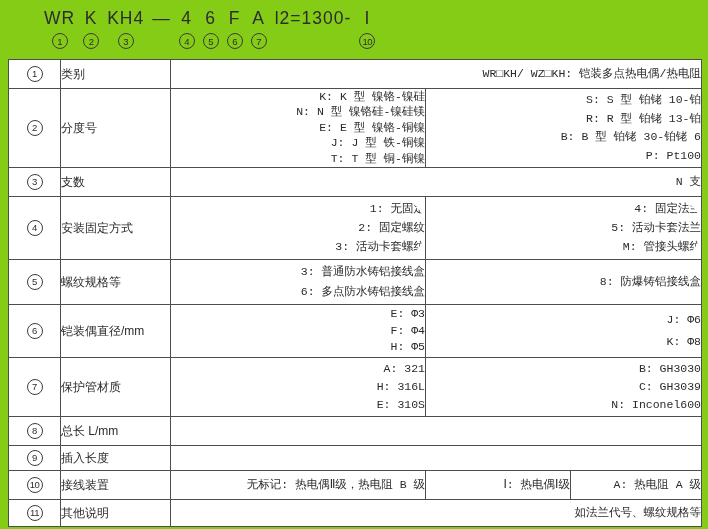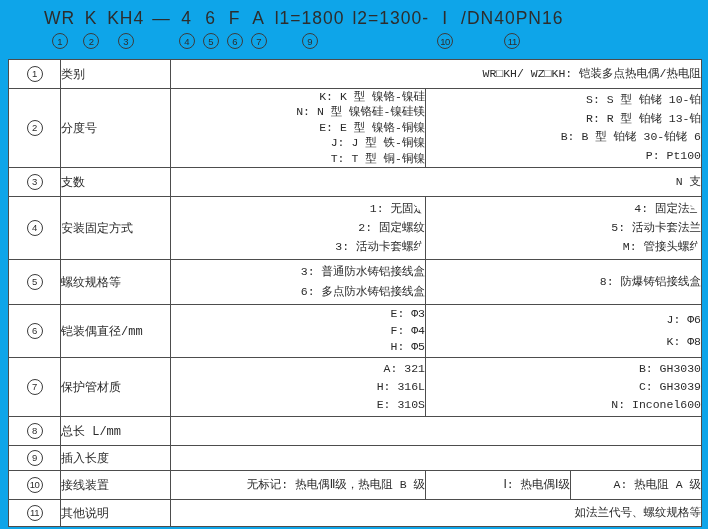--- a/index.html
+++ b/index.html
@@ -1,19 +1,19 @@
 <!DOCTYPE html>
 <html><head>
 <meta charset="utf-8">
 <style>
   html,body{margin:0;padding:0;background:#ffffff;}
   .page{
     position:relative;
     width:708px;height:529px;
-    background:#0ea5e9;
+    background:#84cc16;
     overflow:hidden;
     font-family:"Liberation Sans",sans-serif;
     color:#2b2b2b;
   }
   
   .header{
     position:absolute;top:9px;left:44px;
     display:flex;gap:8px;align-items:flex-start;
   }
   .seg{display:flex;flex-direction:column;align-items:center;gap:5px;}
@@ -37,21 +37,21 @@
     background:#ffffff;
   }
   .spec-table td{
     border:1px solid #4d4d4d;
     padding:0;vertical-align:middle;overflow:hidden;
   }
   .c-num{text-align:center;}
   .c-num .circ{margin:0 auto;}
   .c-label{
     font-size:12px;padding-left:14px;white-space:nowrap;
-    font-family:Liberation Mono, monospace;
+    font-family:Liberation Sans, sans-serif;
     color:#2b2b2b;
   }
   .lines{
     height:100%;box-sizing:border-box;
     display:flex;flex-direction:column;justify-content:space-evenly;
     padding-left:12px;
   }
   .line{
     font-size:11.5px;line-height:1.25;white-space:nowrap;
     font-family:"Liberation Mono","DejaVu Sans Mono","DejaVu Sans",monospace;
@@ -98,35 +98,27 @@
       <span class="circ">5</span>
     </div>
     <div class="seg">
       <span class="seg-text">F</span>
       <span class="circ">6</span>
     </div>
     <div class="seg">
       <span class="seg-text">A</span>
       <span class="circ">7</span>
     </div>
-    <div class="seg">
-      <span class="seg-text">l1=1800</span>
-      <span class="circ">9</span>
-    </div>
     <div class="seg no-mark">
       <span class="seg-text">l2=1300-</span>
       <span class="circ"></span>
     </div>
     <div class="seg">
       <span class="seg-text">I</span>
       <span class="circ">10</span>
-    </div>
-    <div class="seg">
-      <span class="seg-text">/DN40PN16</span>
-      <span class="circ">11</span>
     </div>
   </div>
 
   <table class="spec-table">
     <colgroup>
       <col style="width:52px">
         <col style="width:110px">
         <col style="width:255px">
         <col style="width:145px">
         <col style="width:131px">

